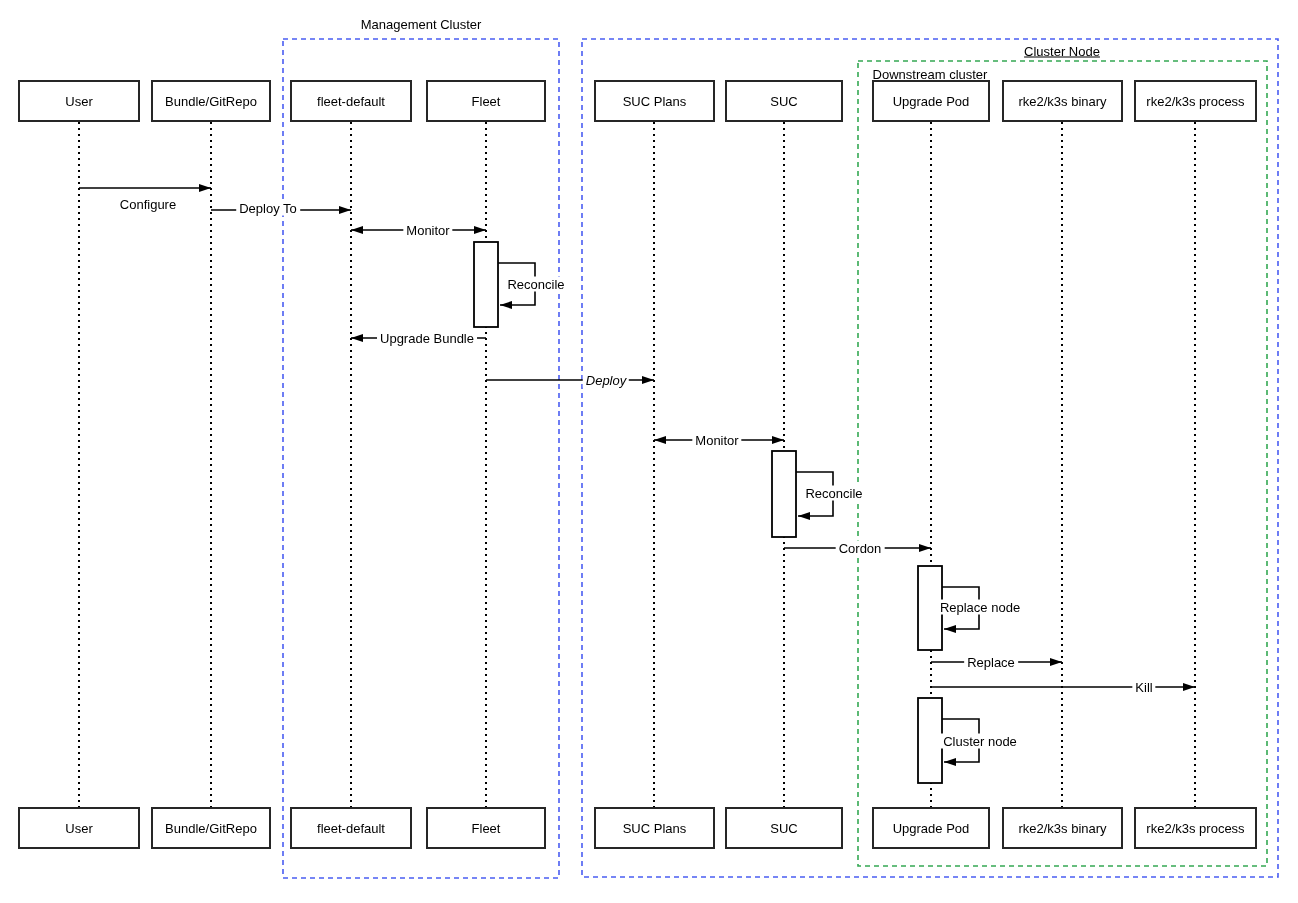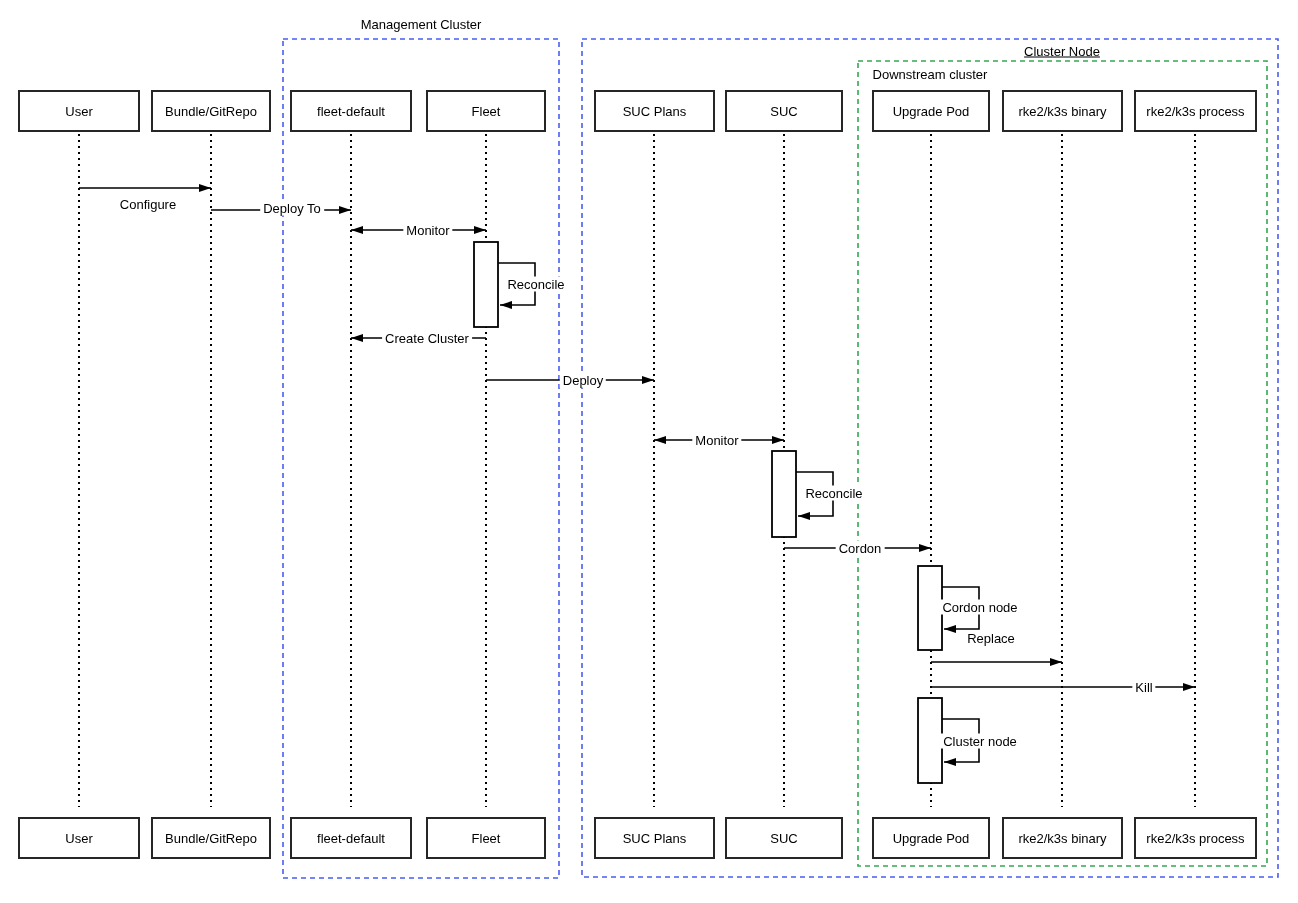--- a/index.html
+++ b/index.html
@@ -14,21 +14,20 @@
   .stage svg{position:absolute;left:0;top:0;}
   .actor{
     position:absolute;
     box-sizing:border-box;
     height:42px;
     border:2px solid var(--box-border,#262626);
     background:var(--box-fill,#fff);
     display:flex;align-items:center;justify-content:center;
     font-size:13px;
     white-space:nowrap;
-    margin-top:10px;
   }
   .group-label{
     position:absolute;
     transform:translate(-50%,-50%);
     font-size:13px;
     white-space:nowrap;
     background:#fff;
     padding:0 2px;
     text-align:right;
   }
@@ -112,26 +111,26 @@
   <div class="actor" style="left:151px;top:807px;width:120px;">Bundle/GitRepo</div>
   <div class="actor" style="left:290px;top:807px;width:122px;">fleet-default</div>
   <div class="actor" style="left:426px;top:807px;width:120px;">Fleet</div>
   <div class="actor" style="left:594px;top:807px;width:121px;">SUC Plans</div>
   <div class="actor" style="left:725px;top:807px;width:118px;">SUC</div>
   <div class="actor" style="left:872px;top:807px;width:118px;">Upgrade Pod</div>
   <div class="actor" style="left:1002px;top:807px;width:121px;">rke2/k3s binary</div>
   <div class="actor" style="left:1134px;top:807px;width:123px;">rke2/k3s process</div>
 
   <div class="msg-label" style="left:148px;top:204px;">Configure</div>
-  <div class="msg-label" style="left:292px;top:208px;">Deploy To</div>
+  <div class="msg-label" style="left:268px;top:208px;">Deploy To</div>
   <div class="msg-label" style="left:428px;top:230px;">Monitor</div>
   <div class="msg-label" style="left:536px;top:284px;">Reconcile</div>
-  <div class="msg-label" style="left:427px;top:338px;">Create Cluster</div>
-  <div class="msg-label" style="left:583px;top:380px;">Deploy</div>
+  <div class="msg-label" style="left:427px;top:338px;">Upgrade Bundle</div>
+  <div class="msg-label" style="left:606px;top:380px;font-style:italic;">Deploy</div>
   <div class="msg-label" style="left:717px;top:440px;">Monitor</div>
   <div class="msg-label" style="left:834px;top:493px;">Reconcile</div>
   <div class="msg-label" style="left:860px;top:548px;">Cordon</div>
-  <div class="msg-label" style="left:980px;top:607px;">Cordon node</div>
-  <div class="msg-label" style="left:991px;top:638px;text-align:right;">Replace</div>
+  <div class="msg-label" style="left:980px;top:607px;">Replace node</div>
+  <div class="msg-label" style="left:991px;top:662px;text-align:right;">Replace</div>
   <div class="msg-label" style="left:1124px;top:687px;margin-left:20px;">Kill</div>
   <div class="msg-label" style="left:980px;top:741px;">Cluster node</div>
 
 </div>
 
 </body></html>

